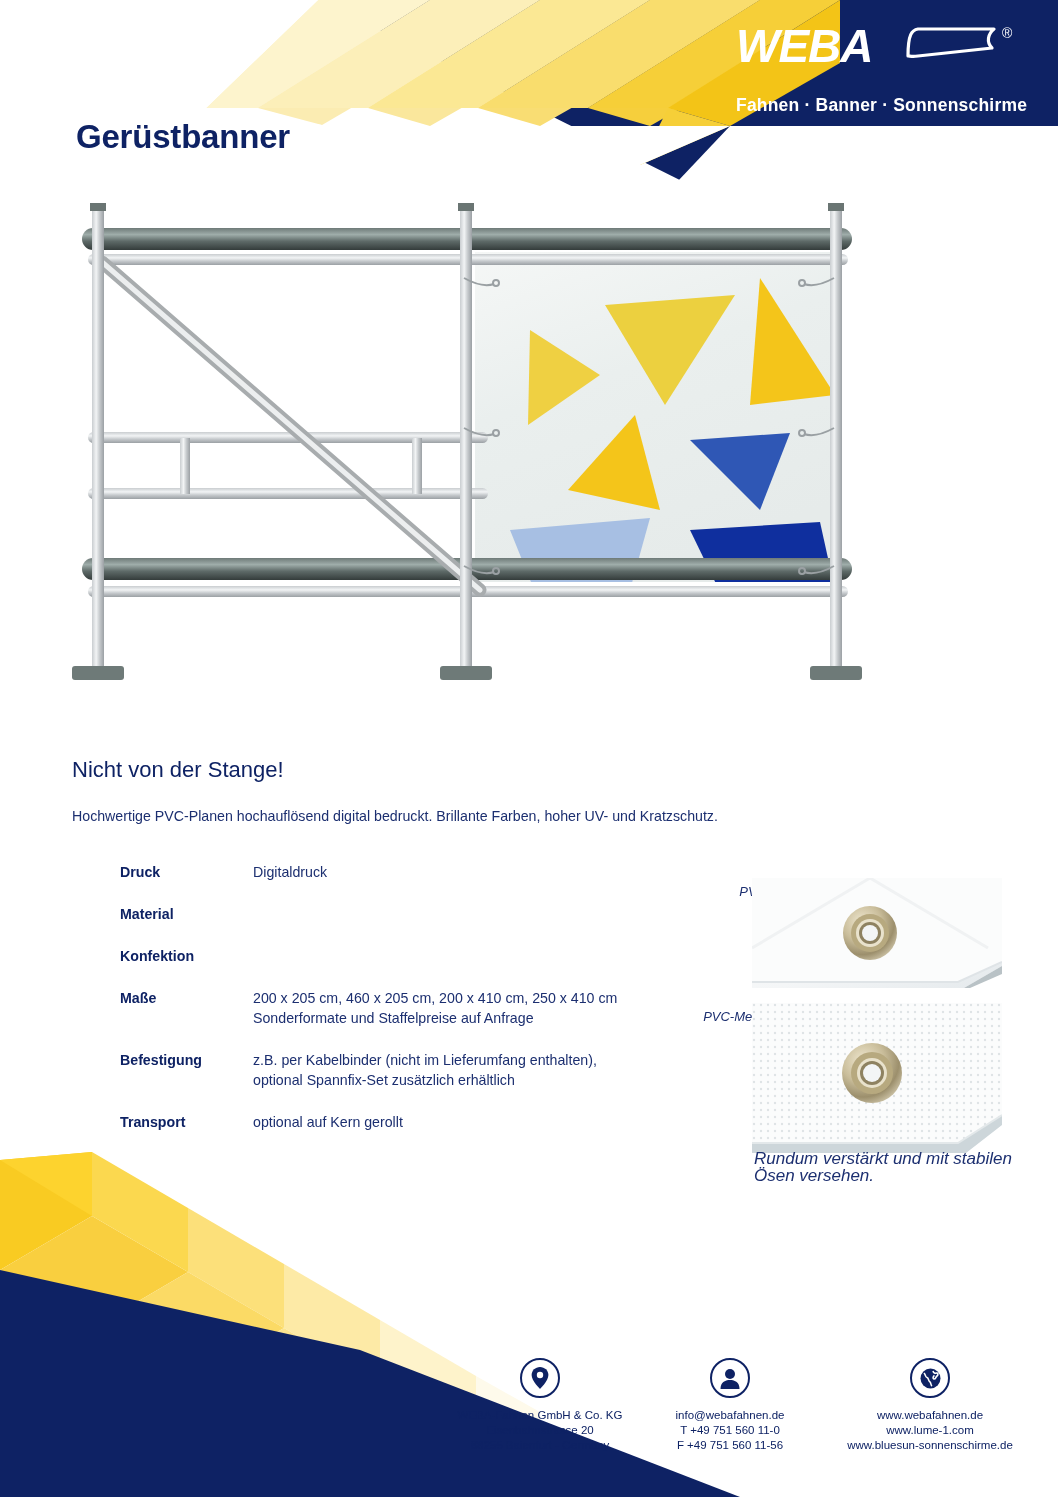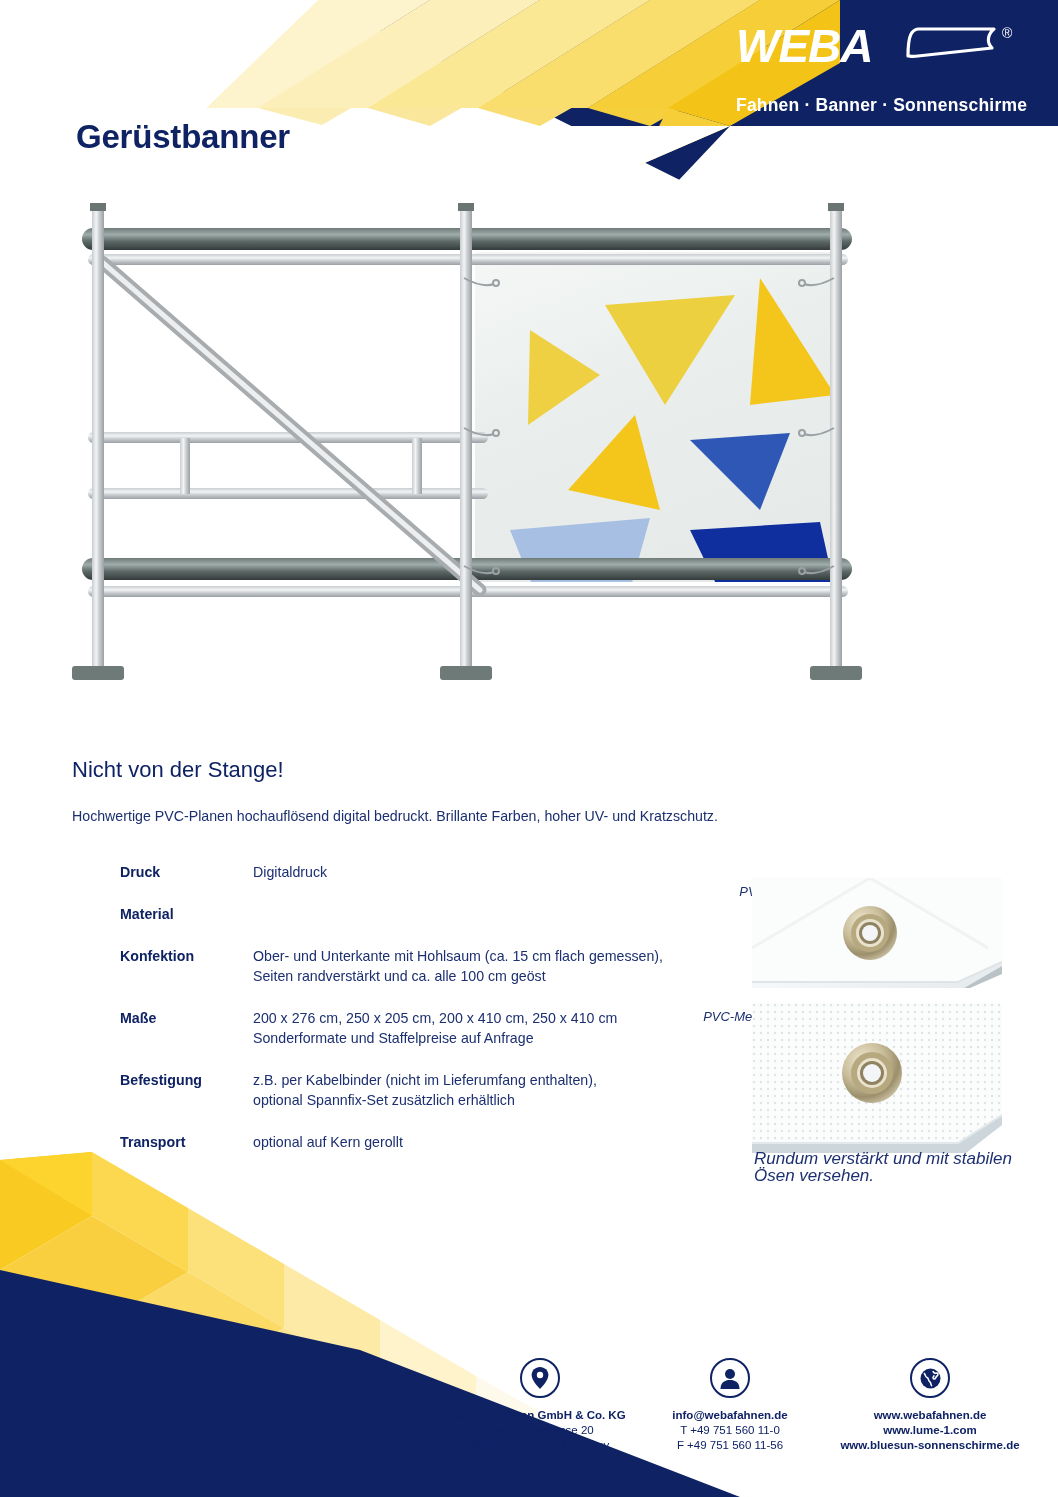--- a/index.html
+++ b/index.html
@@ -194,21 +194,21 @@
     justify-content: center;
     box-sizing: border-box;
   }
   .contact-icon svg { display: block; }
   .contact-line {
     font-size: 11.5px;
     line-height: 15px;
     white-space: nowrap;
     color: #0e2264;
   }
-  .contact-line.bold { font-weight: bold; }
+  .contact-line.bold { font-weight: normal; }
 </style>
 </head>
 <body>
 
 <div class="header-deco">
   <svg width="1058" height="200" viewBox="0 0 1058 200" xmlns="http://www.w3.org/2000/svg">
 
     <polygon points="318,0 1058,0 1058,200 720,200" fill="#0e2264"></polygon>
 
     <polygon points="318,0 430,0 258,108 206,108" fill="#fdf4cd"></polygon>
@@ -347,30 +347,26 @@
       <span>Digitaldruck</span>
     </div>
   </div>
 
   <div class="spec-row">
     <div class="spec-label">Material</div>
   </div>
 
   <div class="spec-row">
     <div class="spec-label">Konfektion</div>
-    <div class="spec-value">
-      <span>Ober- und Unterkante mit Hohlsaum (ca. 15 cm flach gemessen),</span>
-      <span>Seiten randverstärkt und ca. alle 100 cm geöst</span>
-    </div>
   </div>
 
   <div class="spec-row">
     <div class="spec-label">Maße</div>
     <div class="spec-value">
-      <span>200 x 276 cm, 250 x 205 cm, 200 x 410 cm, 250 x 410 cm</span>
+      <span>200 x 205 cm, 460 x 205 cm, 200 x 410 cm, 250 x 410 cm</span>
       <span>Sonderformate und Staffelpreise auf Anfrage</span>
     </div>
   </div>
 
   <div class="spec-row">
     <div class="spec-label">Befestigung</div>
     <div class="spec-value">
       <span>z.B. per Kabelbinder (nicht im Lieferumfang enthalten),</span>
       <span>optional Spannfix-Set zusätzlich erhältlich</span>
     </div>

